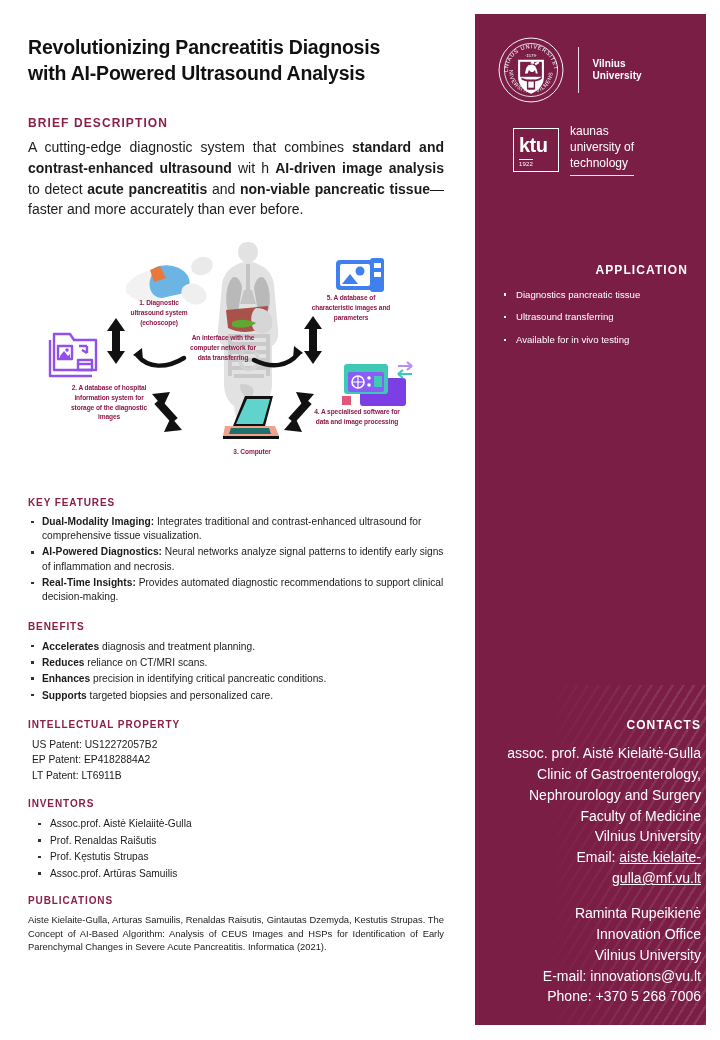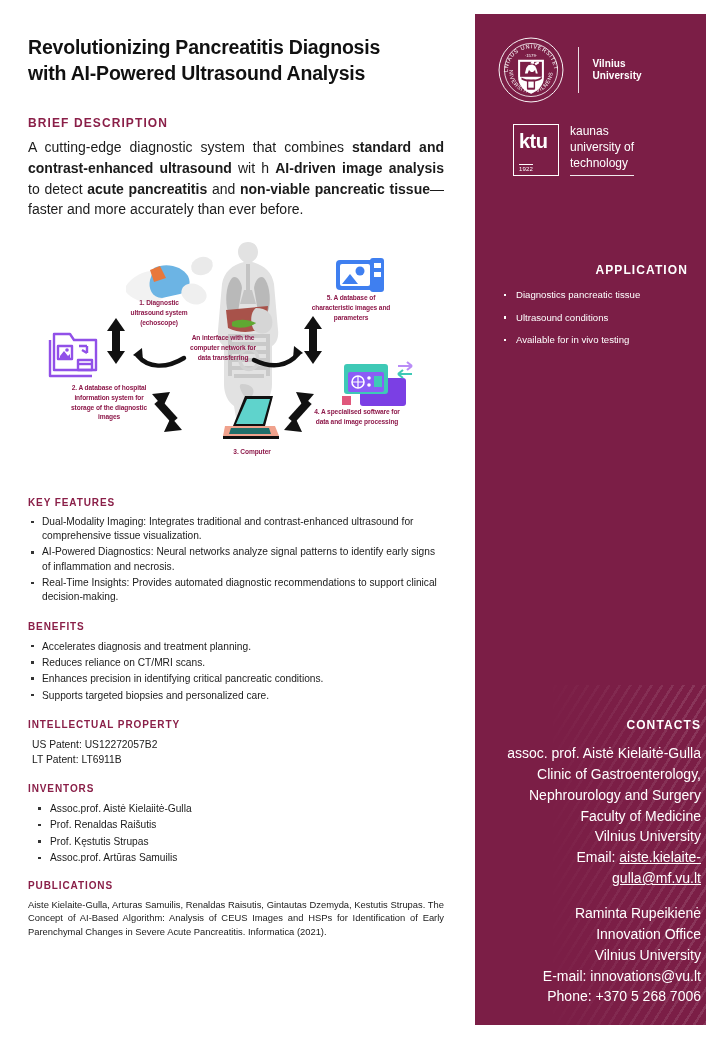--- a/index.html
+++ b/index.html
@@ -58,21 +58,21 @@
     margin-bottom: 1px;
     color: #1b1b1b;
   }
   ul.bullets > li:before {
     content: "";
     position: absolute;
     left: 3px; top: 6px;
     width: 2.6px; height: 2.6px;
     background: #333;
   }
-  ul.bullets > li b { font-weight: normal; }
+  ul.bullets > li b { font-weight: bold; }
 
   .features-block { margin-top: 14px; }
   .features-block ul.bullets > li { margin-bottom: 1.5px; }
 
   .benefits-block { margin-top: 16px; }
   .benefits-block ul.bullets > li { line-height: 1.5; }
 
   .ip-block { margin-top: 16px; }
   .ip-line { font-size: 10.3px; line-height: 1.5; padding-left: 4px; }
 
@@ -145,21 +145,21 @@
     white-space: pre-line;
   }
 
   
   .ktu-logo {
     display: flex; align-items: center;
     gap: 11px;
     padding: 20px 0 0 38px;
   }
   .ktu-box {
-    width: 46px; height: 52px;
+    width: 46px; height: 44px;
     border: 1.6px solid #fff;
     position: relative;
     flex: 0 0 auto;
   }
   .ktu-mark {
     position:absolute; left: 5px; top: 6px;
     font-size: 20px; font-weight: bold; line-height: 1;
     letter-spacing: -0.5px;
   }
   .ktu-year {
@@ -377,20 +377,21 @@
         <li><b>Reduces</b><span> reliance on CT/MRI  scans.</span></li>
         <li><b>Enhances</b><span>  precision in identifying critical pancreatic conditions.</span></li>
         <li><b>Supports</b><span> targeted  biopsies and personalized care.</span></li>
       </ul>
   </div>
 
   <div class="ip-block">
     <div class="sec-head big">INTELLECTUAL PROPERTY</div>
     <div id="ip-list">
         <div class="ip-line">US Patent:  US12272057B2</div>
+        <div class="ip-line">EP Patent: EP4182884A2</div>
         <div class="ip-line">LT Patent: LT6911B</div>
       </div>
   </div>
 
   <div class="inventors-block">
     <div class="sec-head big">INVENTORS</div>
     <ul class="bullets" id="inventors-list">
         <li>Assoc.prof. Aistė Kielaiitė-Gulla</li>
         <li>Prof. Renaldas Raišutis</li>
         <li>Prof. Kęstutis Strupas</li>
@@ -446,21 +447,21 @@
       </div>
       <div class="ktu-name">kaunas
 university of
 technology</div>
     </div>
 
     <div class="application-block">
       <div class="panel-sec-head">APPLICATION</div>
       <ul class="pbullets" id="application-list">
           <li>Diagnostics pancreatic tissue</li>
-          <li>Ultrasound conditions</li>
+          <li>Ultrasound transferring</li>
           <li>Available for in vivo testing</li>
         </ul>
     </div>
 
     <div class="contacts-block">
       <div class="panel-sec-head">CONTACTS</div>
       <div class="contact-text" id="contact-primary"><span>assoc. prof.  Aistė Kielaitė-Gulla
 Clinic of Gastroenterology,
 Nephrourology and Surgery
 Faculty of Medicine

